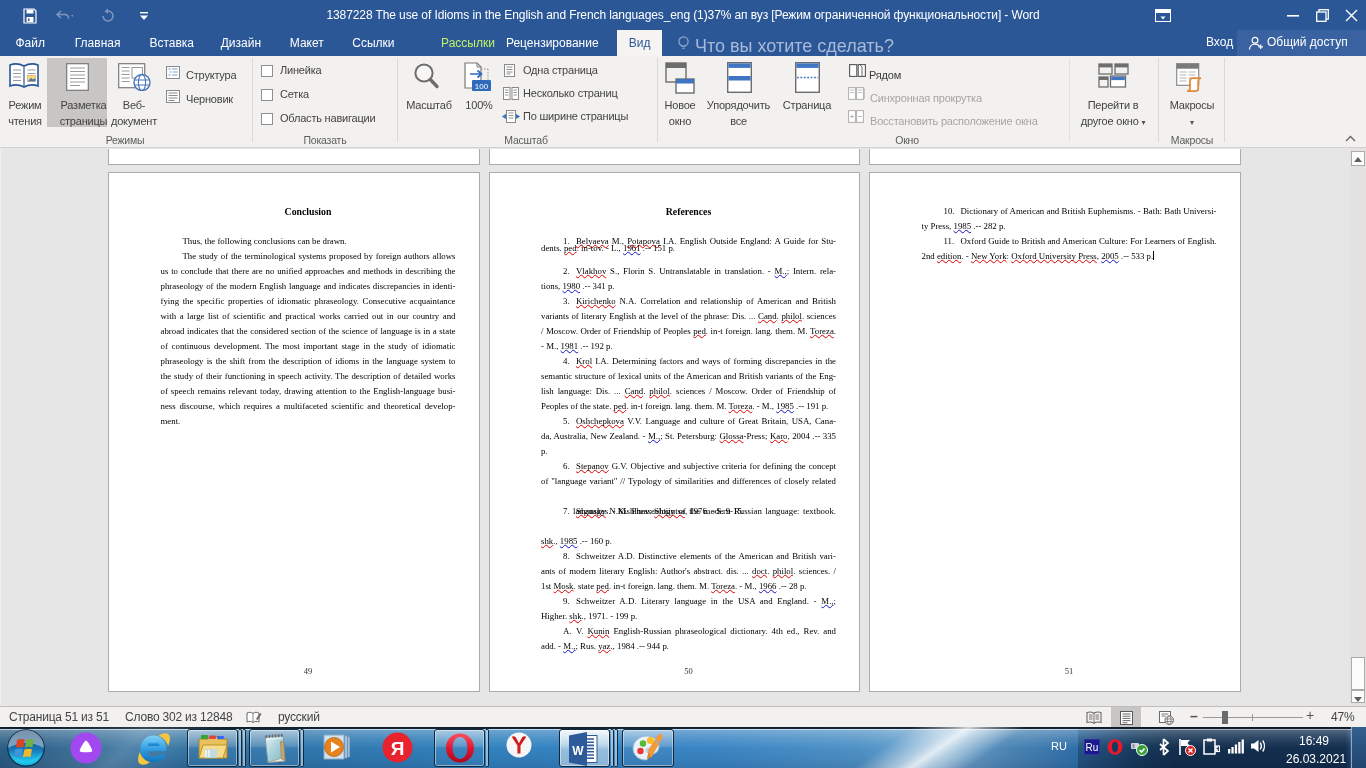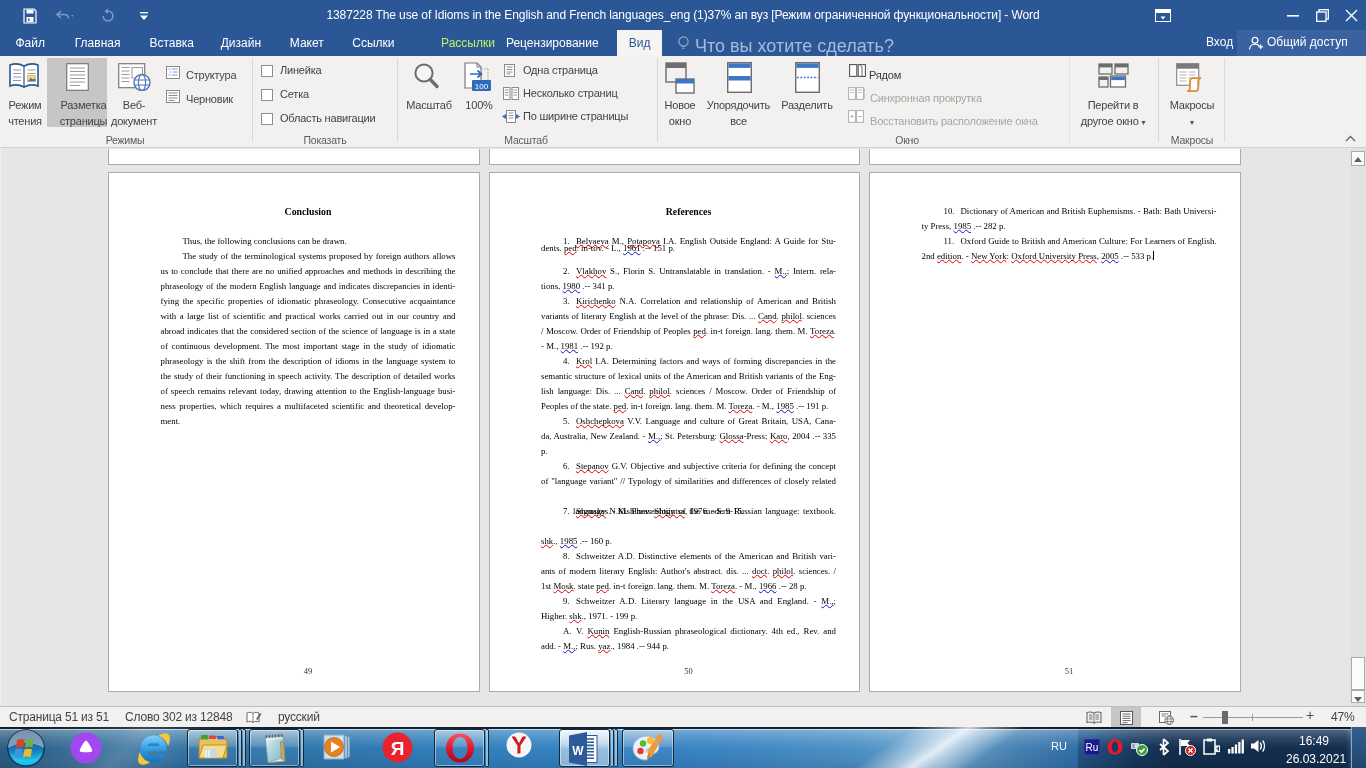--- a/index.html
+++ b/index.html
@@ -203,21 +203,21 @@
  <rect x="0.7" y="0.7" width="23.6" height="29.6" fill="#fff" stroke="#6d6d6d" stroke-width="1.4"></rect>
  <rect x="1.4" y="1.4" width="22.2" height="4.5" fill="#3e76c4"></rect>
  <rect x="1.4" y="14" width="22.2" height="4.5" fill="#3e76c4"></rect>
 </svg>
 <div class="bigbtn-label" style="left:702px;top:42px;width:73px;">Упорядочить<br>все</div>
 <svg class="abs" style="left:795px;top:6px" width="25" height="31" viewBox="0 0 25 31">
  <rect x="0.7" y="0.7" width="23.6" height="29.6" fill="#fff" stroke="#6d6d6d" stroke-width="1.4"></rect>
  <rect x="1.4" y="1.4" width="22.2" height="4.5" fill="#3e76c4"></rect>
  <path d="M2 15.5h21" stroke="#3e76c4" stroke-width="1.6" stroke-dasharray="1.8 1.6"></path>
 </svg>
-<div class="bigbtn-label" style="left:778px;top:42px;width:58px;">Разделить</div>
+<div class="bigbtn-label" style="left:778px;top:42px;width:58px;">Страница</div>
 <svg class="abs" style="left:849px;top:8px" width="17" height="13" viewBox="0 0 17 13">
  <rect x="0.6" y="0.6" width="7.2" height="11.8" fill="#fff" stroke="#555" stroke-width="1.1"></rect>
  <rect x="9.2" y="0.6" width="7.2" height="11.8" fill="#fff" stroke="#555" stroke-width="1.1"></rect>
  <path d="M10.8 0.6 13 3v9.4" fill="none" stroke="#555" stroke-width="0.9"></path>
 </svg>
 <div class="rlabel" style="left:869px;top:13px;color:#3b3b3b;">Рядом</div>
 <svg class="abs" style="left:848px;top:31px" width="17" height="13" viewBox="0 0 17 13">
  <rect x="0.6" y="0.6" width="6.8" height="11.8" fill="#fff" stroke="#b0aeac" stroke-width="1"></rect>
  <rect x="8.6" y="0.6" width="6.8" height="11.8" fill="#fff" stroke="#b0aeac" stroke-width="1"></rect>
  <path d="M2 3h4M2 5.5h4M10 3h4M10 5.5h4" stroke="#b0aeac" stroke-width="0.8"></path>
@@ -269,21 +269,21 @@
 <div class="ln " style="left:160.5px;top:101px;"><span class="num" style="width:22px"></span>The study of the terminological systems proposed by foreign authors allows</div>
 <div class="ln " style="left:160.5px;top:116px;">us to conclude that there are no unified approaches and methods in describing the</div>
 <div class="ln " style="left:160.5px;top:131px;">phraseology of the modern English language and indicates discrepancies in identi-</div>
 <div class="ln " style="left:160.5px;top:146px;">fying the specific properties of idiomatic phraseology. Consecutive acquaintance</div>
 <div class="ln " style="left:160.5px;top:161px;">with a large list of scientific and practical works carried out in our country and</div>
 <div class="ln " style="left:160.5px;top:176px;">abroad indicates that the considered section of the science of language is in a state</div>
 <div class="ln " style="left:160.5px;top:191px;">of continuous development. The most important stage in the study of idiomatic</div>
 <div class="ln " style="left:160.5px;top:206px;">phraseology is the shift from the description of idioms in the language system to</div>
 <div class="ln " style="left:160.5px;top:221px;">the study of their functioning in speech activity. The description of detailed works</div>
 <div class="ln " style="left:160.5px;top:236px;">of speech remains relevant today, drawing attention to the English-language busi-</div>
-<div class="ln " style="left:160.5px;top:251px;">ness properties, which requires a multifaceted scientific and theoretical develop-</div>
+<div class="ln " style="left:160.5px;top:251px;">ness discourse, which requires a multifaceted scientific and theoretical develop-</div>
 <div class="ln last" style="left:160.5px;top:266px;">ment.</div>
 <div class="pgnum" style="left:160.5px;top:518px;">49</div>
 <div class="ln ttl" style="left:541px;top:56px;">References</div>
 <div class="ln " style="left:541px;top:86px;"><span class="num" style="width:22px"></span><span class="num" style="width:13px">1.</span><span class="sr">Belyaeva</span> M., <span class="sr">Potapova</span> I.A. English Outside England: A Guide for Stu-</div>
 <div class="ln last" style="left:541px;top:93px;">dents. <span class="sr">ped</span>. in-tov. - L., <span class="sb">1961</span> .-- 151 p.</div>
 <div class="ln " style="left:541px;top:116px;"><span class="num" style="width:22px"></span><span class="num" style="width:13px">2.</span><span class="sr">Vlakhov</span> S., Florin S. Untranslatable in translation. - <span class="sb">M.,</span>; Intern. rela-</div>
 <div class="ln last" style="left:541px;top:131px;">tions, <span class="sb">1980</span> .-- 341 p.</div>
 <div class="ln " style="left:541px;top:146px;"><span class="num" style="width:22px"></span><span class="num" style="width:13px">3.</span><span class="sr">Kirichenko</span> N.A. Correlation and relationship of American and British</div>
 <div class="ln " style="left:541px;top:161px;">variants of literary English at the level of the phrase: Dis. ... <span class="sr">Cand</span>. <span class="sr">philol</span>. sciences</div>
 <div class="ln " style="left:541px;top:176px;">/ Moscow. Order of Friendship of Peoples <span class="sr">ped</span>. in-t foreign. lang. them. M. <span class="sr">Toreza</span>.</div>

